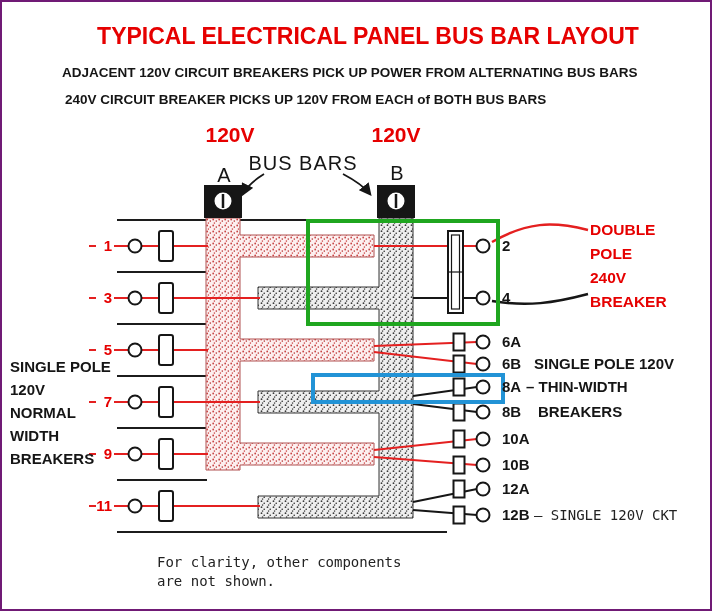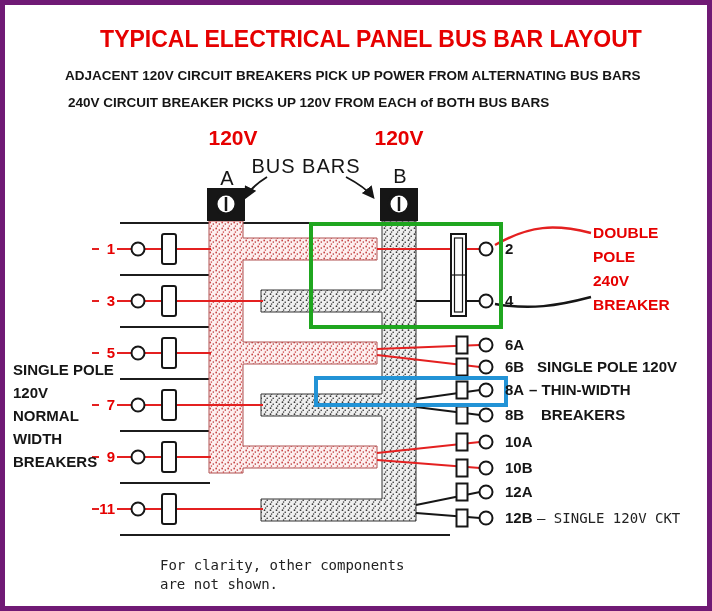--- a/index.html
+++ b/index.html
@@ -1,16 +1,16 @@
 <!DOCTYPE html>
 <html><head>
 <meta charset="utf-8">
 <style>
   html,body{margin:0;padding:0;background:#fff;}
-  .canvas{width:712px;height:611px;border:5px solid #701a75;box-sizing:border-box;background:#fff;position:relative;overflow:hidden;text-decoration:underline;}
+  .canvas{width:712px;height:611px;border:2px solid #701a75;box-sizing:border-box;background:#fff;position:relative;overflow:hidden;text-decoration:underline;}
   svg{display:block;}
   .title    { font: bold 23px "Liberation Sans", sans-serif; fill:#e60000; }
   .sub      { font: bold 13.5px "Liberation Sans", sans-serif; fill:#151515; }
   .v120     { font: bold 21px "Liberation Sans", sans-serif; fill:#e60000; }
   .busbars  { font: 20px "Liberation Sans", sans-serif; fill:#151515; letter-spacing:1px; }
   .busletter{ font: 20px "Liberation Sans", sans-serif; fill:#151515; }
   .cnum-l   { font: bold 15px "Liberation Sans", sans-serif; fill:#e60000; }
   .cnum-r   { font: bold 15px "Liberation Sans", sans-serif; fill:#151515; }
   .ann-red  { font: bold 15.5px "Liberation Sans", sans-serif; fill:#e60000; }
   .ann-blk  { font: bold 15px "Liberation Sans", sans-serif; fill:#151515; }

